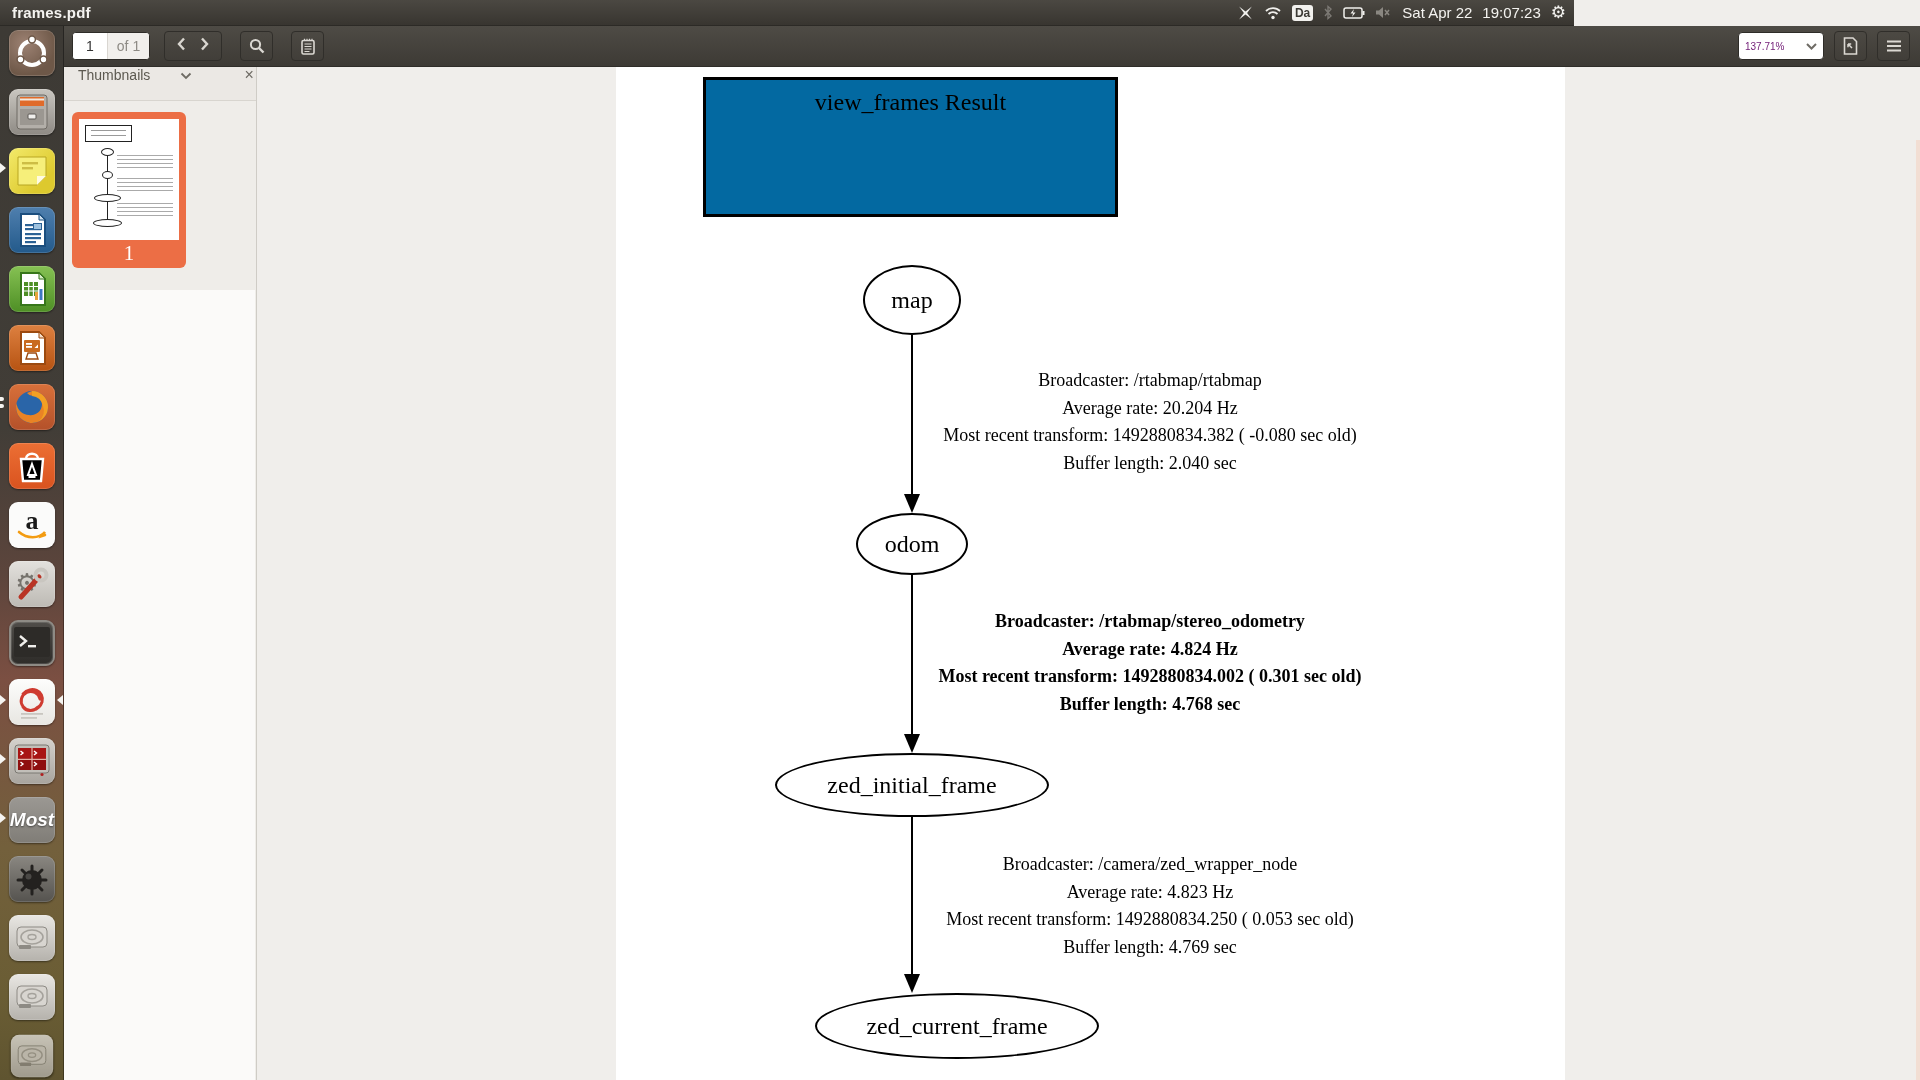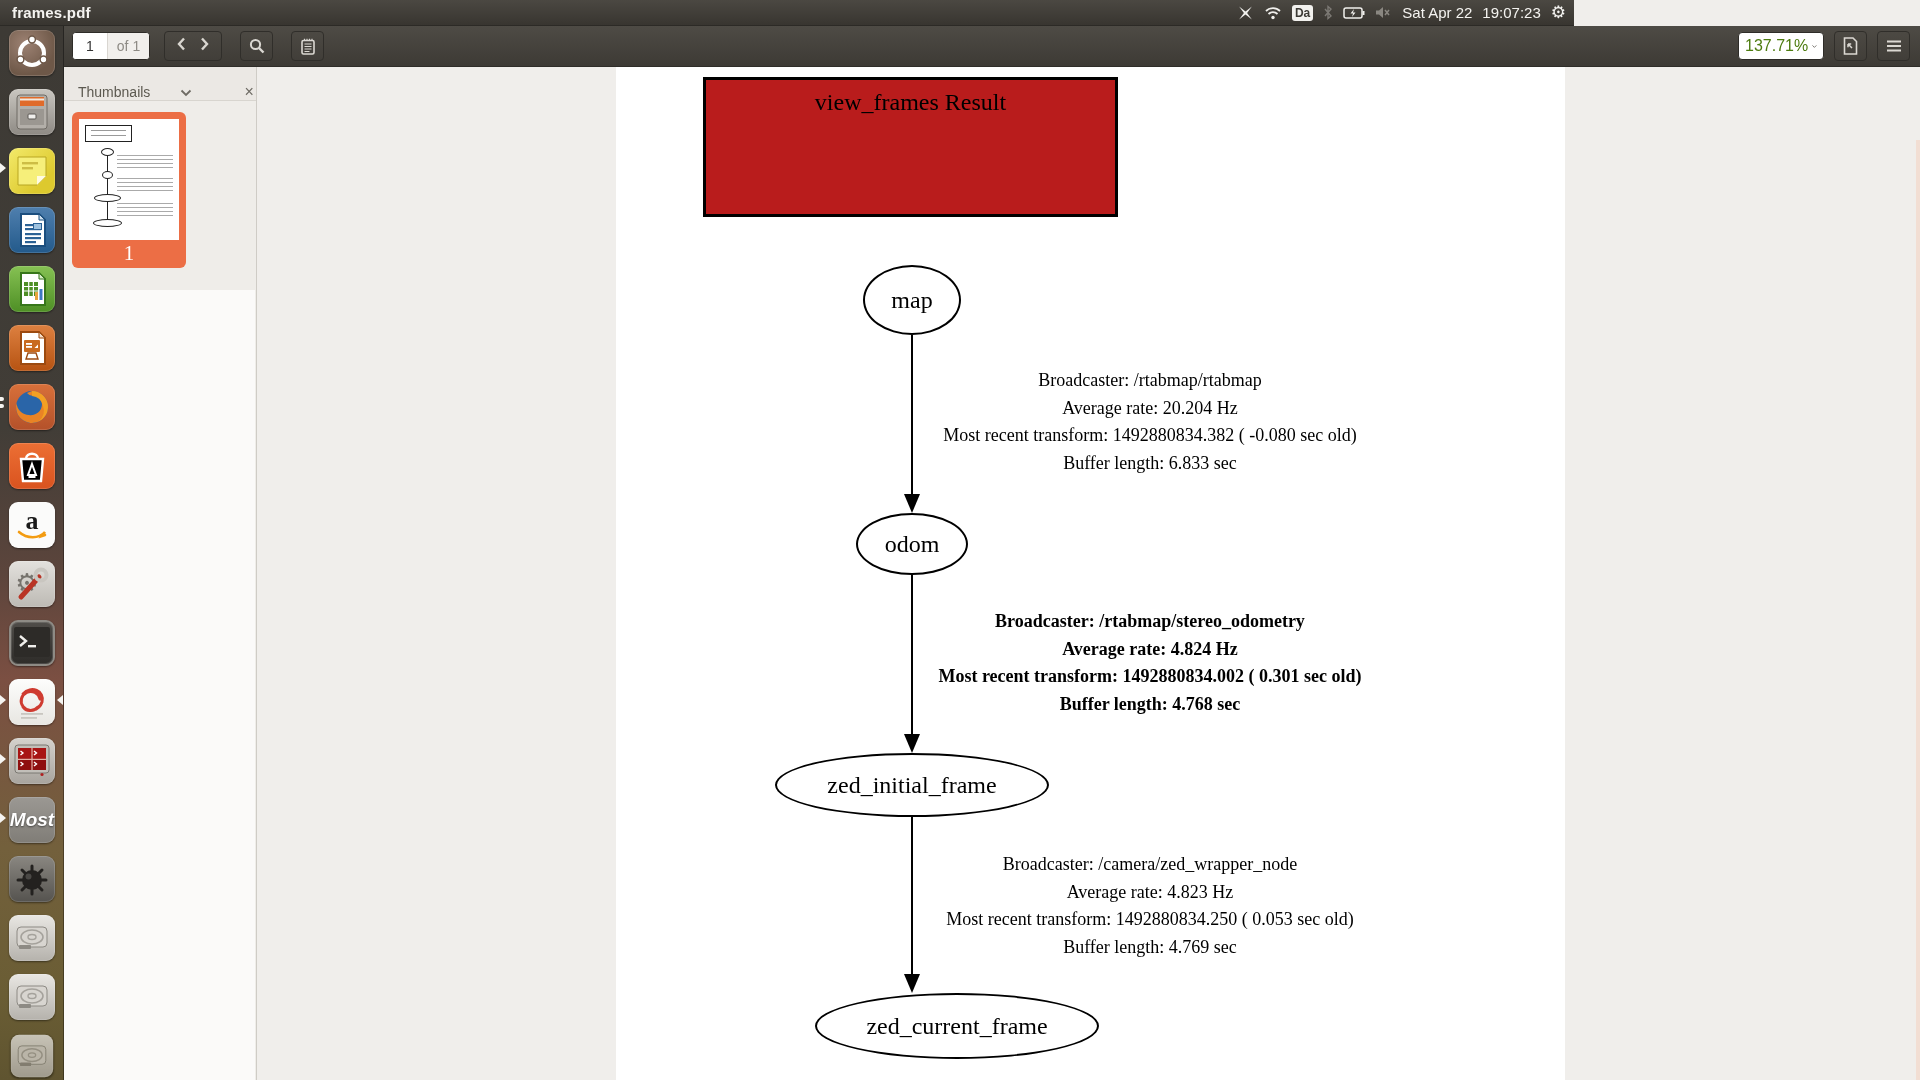--- a/index.html
+++ b/index.html
@@ -30,21 +30,21 @@
   .page-entry .tot { width:42px; display:flex; align-items:center; justify-content:center;
     font-size:14px; color:#8d8a84; background:#f1efec; border-left:1px solid #d9d6d1; }
   .tb-btn { height:30px; border-radius:4px; border:1px solid #302e2a;
     background:linear-gradient(#4c4943,#413e39); display:flex; align-items:center;
     justify-content:center; color:#dbd8d2; }
   .nav-group { width:58px; margin-left:14px; gap:14px; }
   .icon-btn { width:33px; } .sp16 { margin-left:18px; }
   .tb-right { margin-left:auto; display:flex; align-items:center; gap:10px; padding-right:10px; }
   .zoom-select { height:28px; width:86px; background:#fff; border-radius:4px;
     border:1px solid #2e2c28; display:flex; align-items:center; padding:0 6px; gap:4px; }
-  .zoom-select .zv { font-size:16px; color:#4d7c0f; flex:1; }
+  .zoom-select .zv { font-size:10px; color:#701a75; flex:1; }
   .chev { stroke:#6f6c66; stroke-width:2; fill:none; }
   .chev-light { stroke:#d9d6d0; stroke-width:2.4; fill:none; }
 
   
   .launcher { position:absolute; left:0; top:26px; width:64px; height:1054px; z-index:25;
     background:linear-gradient(180deg,#3d3a35 0%,#413d37 38%,#5c453c 52%,#7b4f42 62%,#73603c 78%,#6a5d34 92%,#5f5430 100%);
     border-right:1px solid rgba(0,0,0,.35); }
   .l-icon { position:absolute; left:9px; width:46px; height:46px; border-radius:9px;
     box-shadow:0 1px 2px rgba(0,0,0,.45), inset 0 0 0 1px rgba(255,255,255,.14);
     overflow:hidden; }
@@ -54,21 +54,21 @@
   .focus-arrow { position:absolute; right:0; width:0; height:0;
     border-top:5px solid transparent; border-bottom:5px solid transparent;
     border-right:6px solid #f5f4f1; }
   .mini-mark { position:absolute; left:0; width:4px; height:4px; background:#f5f4f1;
     border-radius:0 2px 2px 0; }
 
   
   .sidebar { position:absolute; left:64px; top:67px; width:193px; bottom:0;
     background:#efede9; border-right:1px solid #cfccc6; z-index:10; }
   .sb-header { height:34px; background:#ebe8e4; border-bottom:1px solid #d8d5cf;
-    display:flex; align-items:flex-end; color:#5c5950; font-size:14px;gap:30px; }
+    display:flex; align-items:flex-start; color:#5c5950; font-size:14px;gap:30px; }
   .sb-header .t { margin-left:14px; flex:1; }
   .sb-low { position:absolute; left:0; top:223px; right:1px; bottom:0; background:#fbfaf9; }
   .thumb-sel { position:absolute; left:8px; top:45px; width:114px; height:156px;
     background:#ec6e45; border-radius:6px; }
   .thumb-page { position:absolute; left:7px; top:7px; width:100px; height:121px; background:#fff; }
   .thumb-label { position:absolute; left:0; right:0; top:128px; height:28px; color:#fff;
     font-family:"Liberation Serif", serif; font-size:21px; text-align:center; line-height:26px; }
   .tp-box { position:absolute; left:6px; top:6px; width:47px; height:17px; border:1px solid #222; }
   .tp-box i { display:block; height:1px; background:#9a9a9a; margin:4px 5px 0 5px; }
   .tp-ell { position:absolute; border:1px solid #222; border-radius:50%; background:#fff; }
@@ -77,21 +77,21 @@
     background:repeating-linear-gradient(#aaa 0 1px, transparent 1px 4px); }
 
   
   .mainview { position:absolute; left:257px; top:67px; right:0; bottom:0; background:#f0eeeb; }
   .pdf-page { position:absolute; left:616px; top:67px; width:949px; height:1013px; background:#fff; }
   .ov-scroll { position:absolute; right:0; top:140px; width:4px; bottom:0; background:#f2ded3; }
 
   
   .serif { font-family:"Liberation Serif", serif; color:#000; }
   .title-box { position:absolute; left:703px; top:77px; width:415px; height:140px;
-    border:3px solid #000; background:#b91c1c; }
+    border:3px solid #000; background:#0369a1; }
   .tb-line1 { position:absolute; left:0; right:0; top:9px; text-align:center; font-size:24px; }
   .tb-line2 { position:absolute; left:0; right:0; top:76px; text-align:center; font-size:24px; }
   .node { position:absolute; border:2px solid #000; border-radius:50%; background:#fff;
     display:flex; align-items:center; justify-content:center; font-size:24px; }
   .edge-line { position:absolute; width:2px; background:#000; left:911px; }
   .arrow-head { position:absolute; left:904px; width:0; height:0;
     border-left:8px solid transparent; border-right:8px solid transparent;
     border-top:19px solid #000; }
   .edge-label { position:absolute; left:1150px; transform:translateX(-50%);
     white-space:nowrap; text-align:center; font-size:18px; line-height:27.5px; }
@@ -423,21 +423,21 @@
   <div class="node serif" style="left:775px; top:753px; width:274px; height:64px;">zed_initial_frame</div>
   <div class="edge-line" style="top:817px; height:158px;"></div>
   <div class="arrow-head" style="top:974px;"></div>
 
   <div class="node serif" style="left:815px; top:993px; width:284px; height:66px;text-align:center;">zed_current_frame</div>
 
   <div class="edge-label serif" style="top:367px;">
     <div>Broadcaster: /rtabmap/rtabmap</div>
     <div>Average rate: 20.204 Hz</div>
     <div>Most recent transform: 1492880834.382 ( -0.080 sec old)</div>
-    <div>Buffer length: 6.833 sec</div>
+    <div>Buffer length: 2.040 sec</div>
   </div>
   <div class="edge-label serif" style="top:608px;font-weight:bold;">
     <div>Broadcaster: /rtabmap/stereo_odometry</div>
     <div>Average rate: 4.824 Hz</div>
     <div>Most recent transform: 1492880834.002 ( 0.301 sec old)</div>
     <div>Buffer length: 4.768 sec</div>
   </div>
   <div class="edge-label serif" style="top:851px;">
     <div>Broadcaster: /camera/zed_wrapper_node</div>
     <div>Average rate: 4.823 Hz</div>

